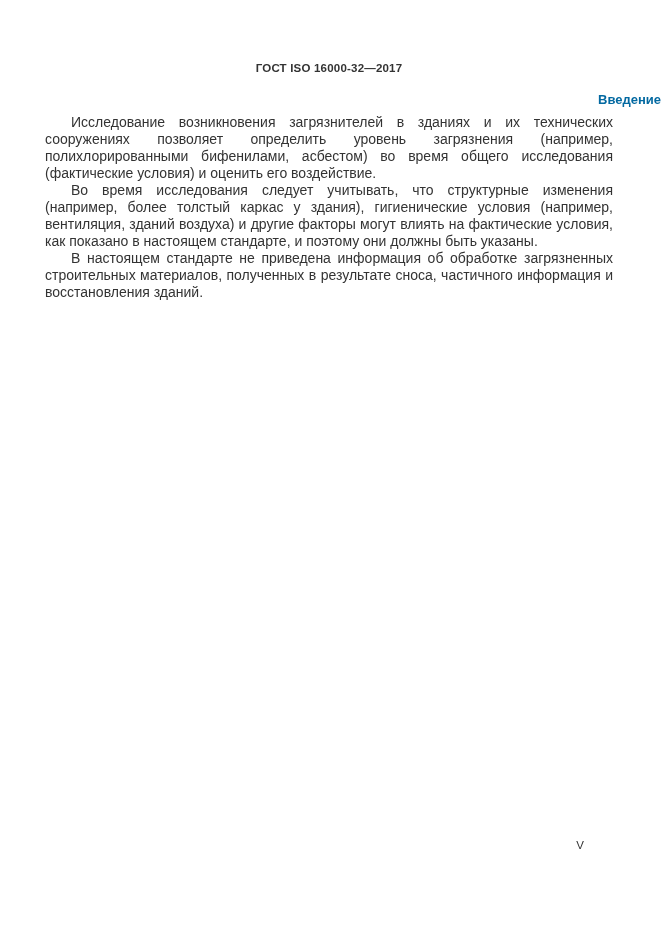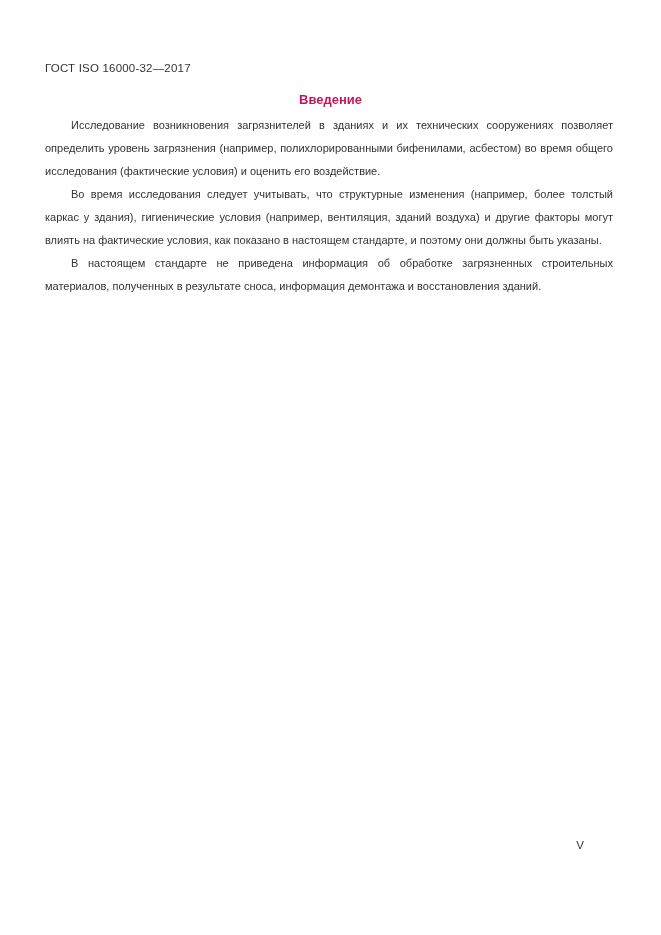--- a/index.html
+++ b/index.html
@@ -15,43 +15,43 @@
       background: #ffffff;
       color: #333333;
       overflow: hidden;
       box-sizing: border-box;
     }
     .doc-header {
       position: absolute;
       top: 62px;
       left: 45px;
       width: 568px;
-      text-align: left;
+      text-align: center;
       font-size: 11.5px;
-      font-weight: normal;
+      font-weight: bold;
       letter-spacing: 0.2px;
       color: #333333;
     }
     .doc-title {
       position: absolute;
       top: 92px;
       left: 0;
       width: 661px;
-      text-align: center;
+      text-align: right;
       font-size: 13px;
       font-weight: bold;
-      color: #be185d;
+      color: #0369a1;
     }
     .doc-body {
       position: absolute;
       top: 114px;
       left: 45px;
       width: 568px;
-      font-size: 11px;
-      line-height: 23px;
+      font-size: 14px;
+      line-height: 17px;
       text-align: justify;
       color: #333333;
     }
     .doc-body p {
       margin: 0;
       text-indent: 26px;
     }
     .page-number {
       position: absolute;
       top: 839px;
@@ -65,18 +65,18 @@
 
 <div class="page">
 
   <div class="doc-header">ГОСТ ISO 16000-32—2017</div>
 
   <div class="doc-title">Введение</div>
 
   <div class="doc-body">
     <p>Исследование возникновения загрязнителей в зданиях и их технических сооружениях позволяет определить уровень загрязнения (например, полихлорированными бифенилами, асбестом) во время общего исследования (фактические условия) и оценить его воздействие.</p>
     <p>Во время исследования следует учитывать, что структурные изменения (например, более толстый каркас у здания), гигиенические условия (например, вентиляция, зданий воздуха) и другие факторы могут влиять на фактические условия, как показано в настоящем стандарте, и поэтому они должны быть указаны.</p>
-    <p>В настоящем стандарте не приведена информация об обработке загрязненных строительных материалов, полученных в результате сноса, информация демонтажа и восстановления зданий.</p>
+    <p>В настоящем стандарте не приведена информация об обработке загрязненных строительных материалов, полученных в результате сноса, частичного информация и восстановления зданий.</p>
   </div>
 
   <div class="page-number">V</div>
 
 </div>
 
 </body></html>

